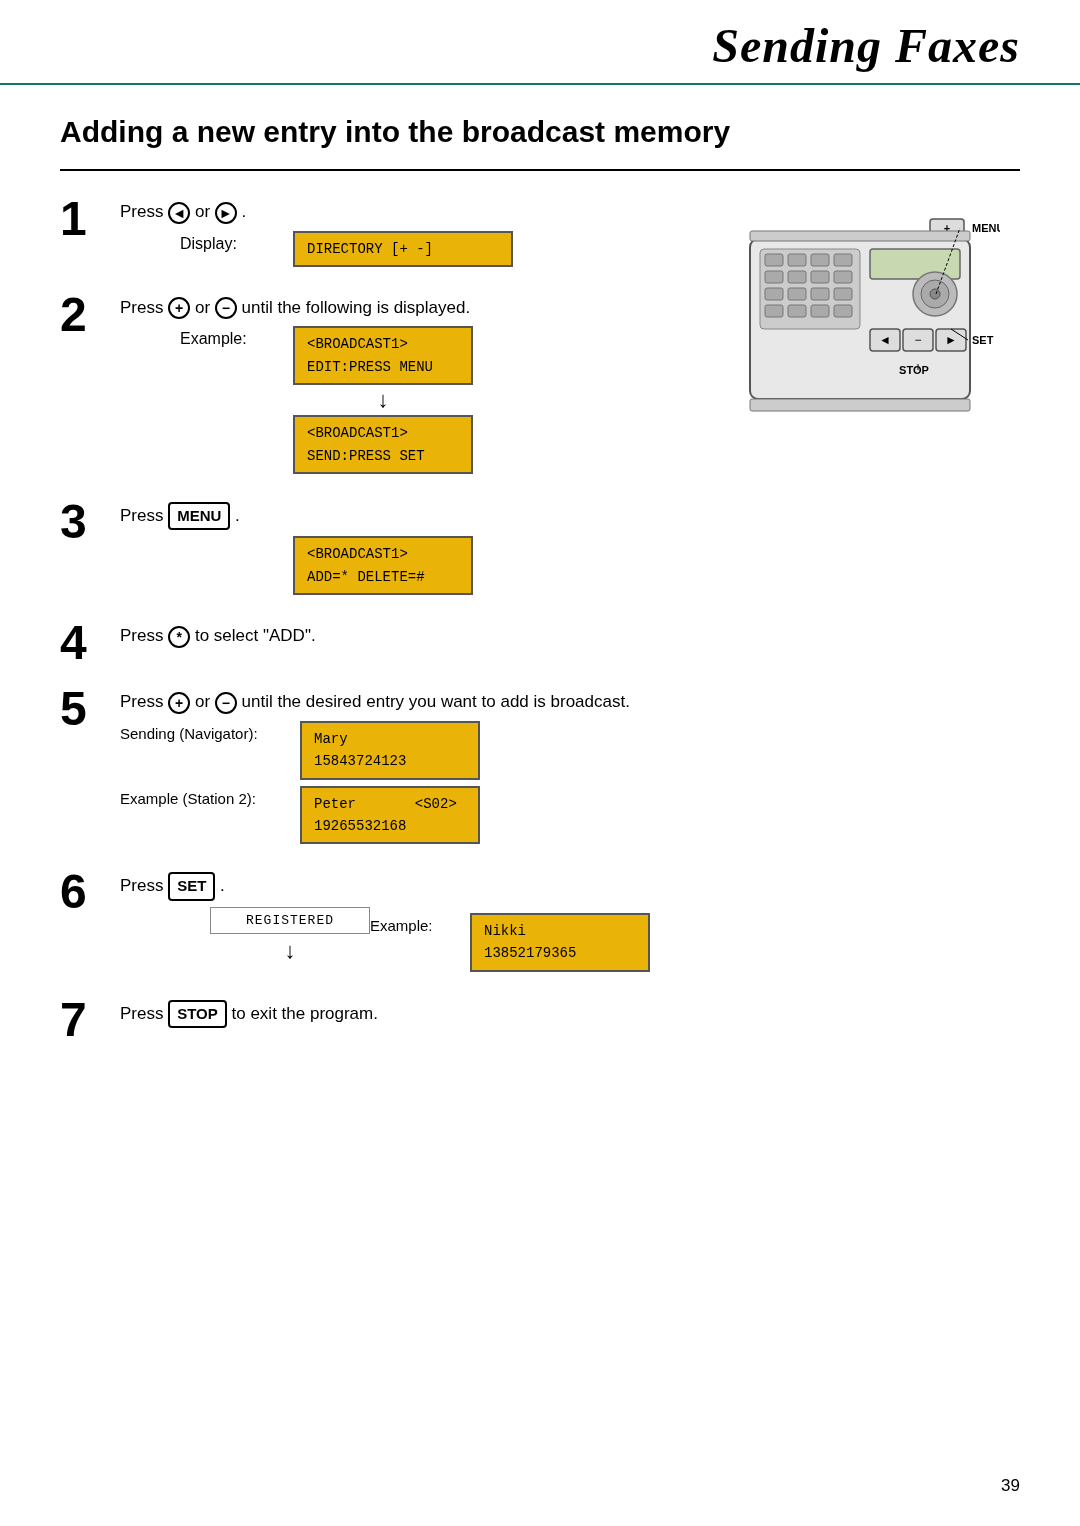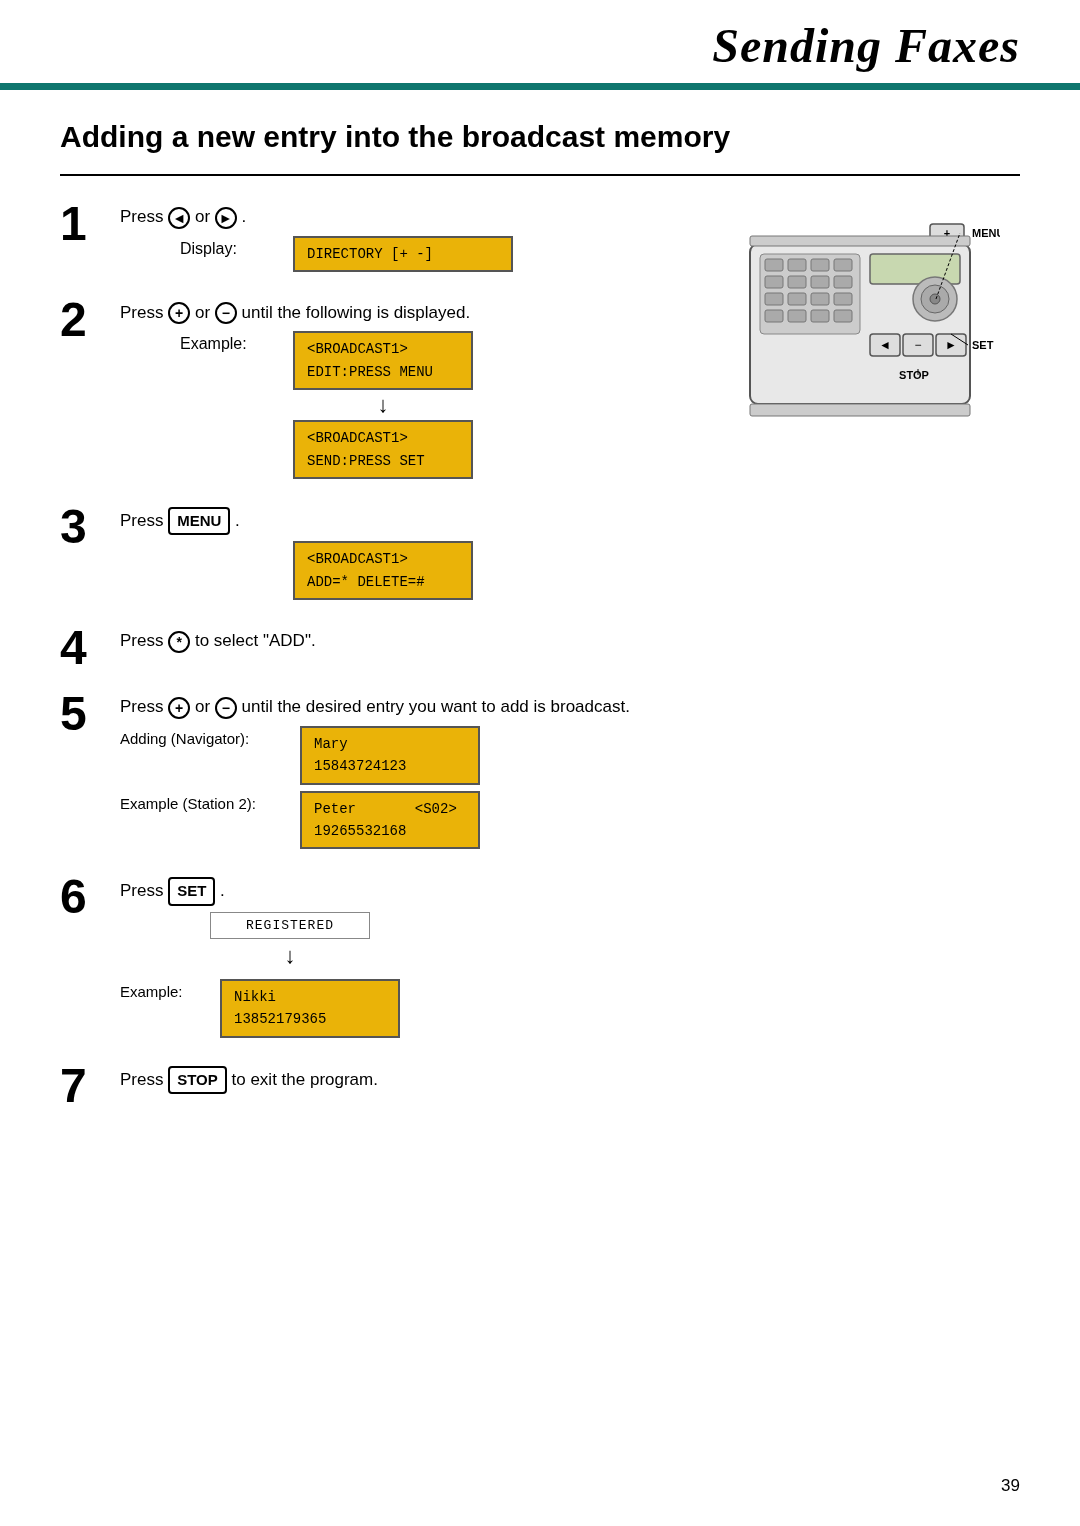--- a/index.html
+++ b/index.html
@@ -7,21 +7,21 @@
       font-family: Arial, Helvetica, sans-serif;
       background: #fff;
       width: 1080px;
       min-height: 1526px;
       padding: 0;
       position: relative;
     }
 
     
     .page-header {
-      border-bottom: 7px solid #0f766e;
+      border-bottom: 2px solid #0f766e;
       text-align: right;
       padding: 18px 60px 10px 56px;
     }
     .page-title {
       font-family: Georgia, 'Times New Roman', serif;
       font-size: 48px;
       font-weight: bold;
       font-style: italic;
       letter-spacing: 1px;
     }
@@ -271,40 +271,40 @@
         <div class="step-content">
           <div class="step-text">
             <span>Press </span>
             <span class="btn-round">+</span>
             <span> or </span>
             <span class="btn-round">−</span>
             <span> until the desired entry you want to add is broadcast.</span>
           </div>
 
           <div class="example-row step5-examples">
-            <span class="example-label">Adding (Navigator):</span>
+            <span class="example-label">Sending (Navigator):</span>
             <div class="lcd-box">Mary<br>15843724123</div>
           </div>
 
           <div class="example-row step5-examples" style="margin-top:0;">
             <span class="example-label">Example (Station 2):</span>
             <div class="lcd-box">Peter&nbsp;&nbsp;&nbsp;&nbsp;&nbsp;&nbsp;&nbsp;&lt;S02&gt;<br>19265532168</div>
           </div>
         </div>
       </div>
 
       <div class="step-row">
         <div class="step-number">6</div>
         <div class="step-content">
           <div class="step-text">
             <span>Press </span>
             <span class="btn-box">SET</span>
             <span>.</span>
           </div>
-          <div style="margin-left:0; margin-top:6px; display:flex; flex-direction:column; align-items:flex-start; gap:0; padding-left:0;">
+          <div style="margin-left:0; margin-top:6px; display:flex; flex-direction:row; align-items:flex-start; gap:0; padding-left:0;">
             <div style="display:flex; flex-direction:column; align-items:center; margin-left:90px;">
               <div class="registered-box">REGISTERED</div>
               <div style="font-size:22px; margin:4px 0;">↓</div>
             </div>
             <div class="example-row">
               <span class="example-label" style="min-width:90px;">Example:</span>
               <div class="lcd-box">Nikki<br>13852179365</div>
             </div>
           </div>
         </div>

